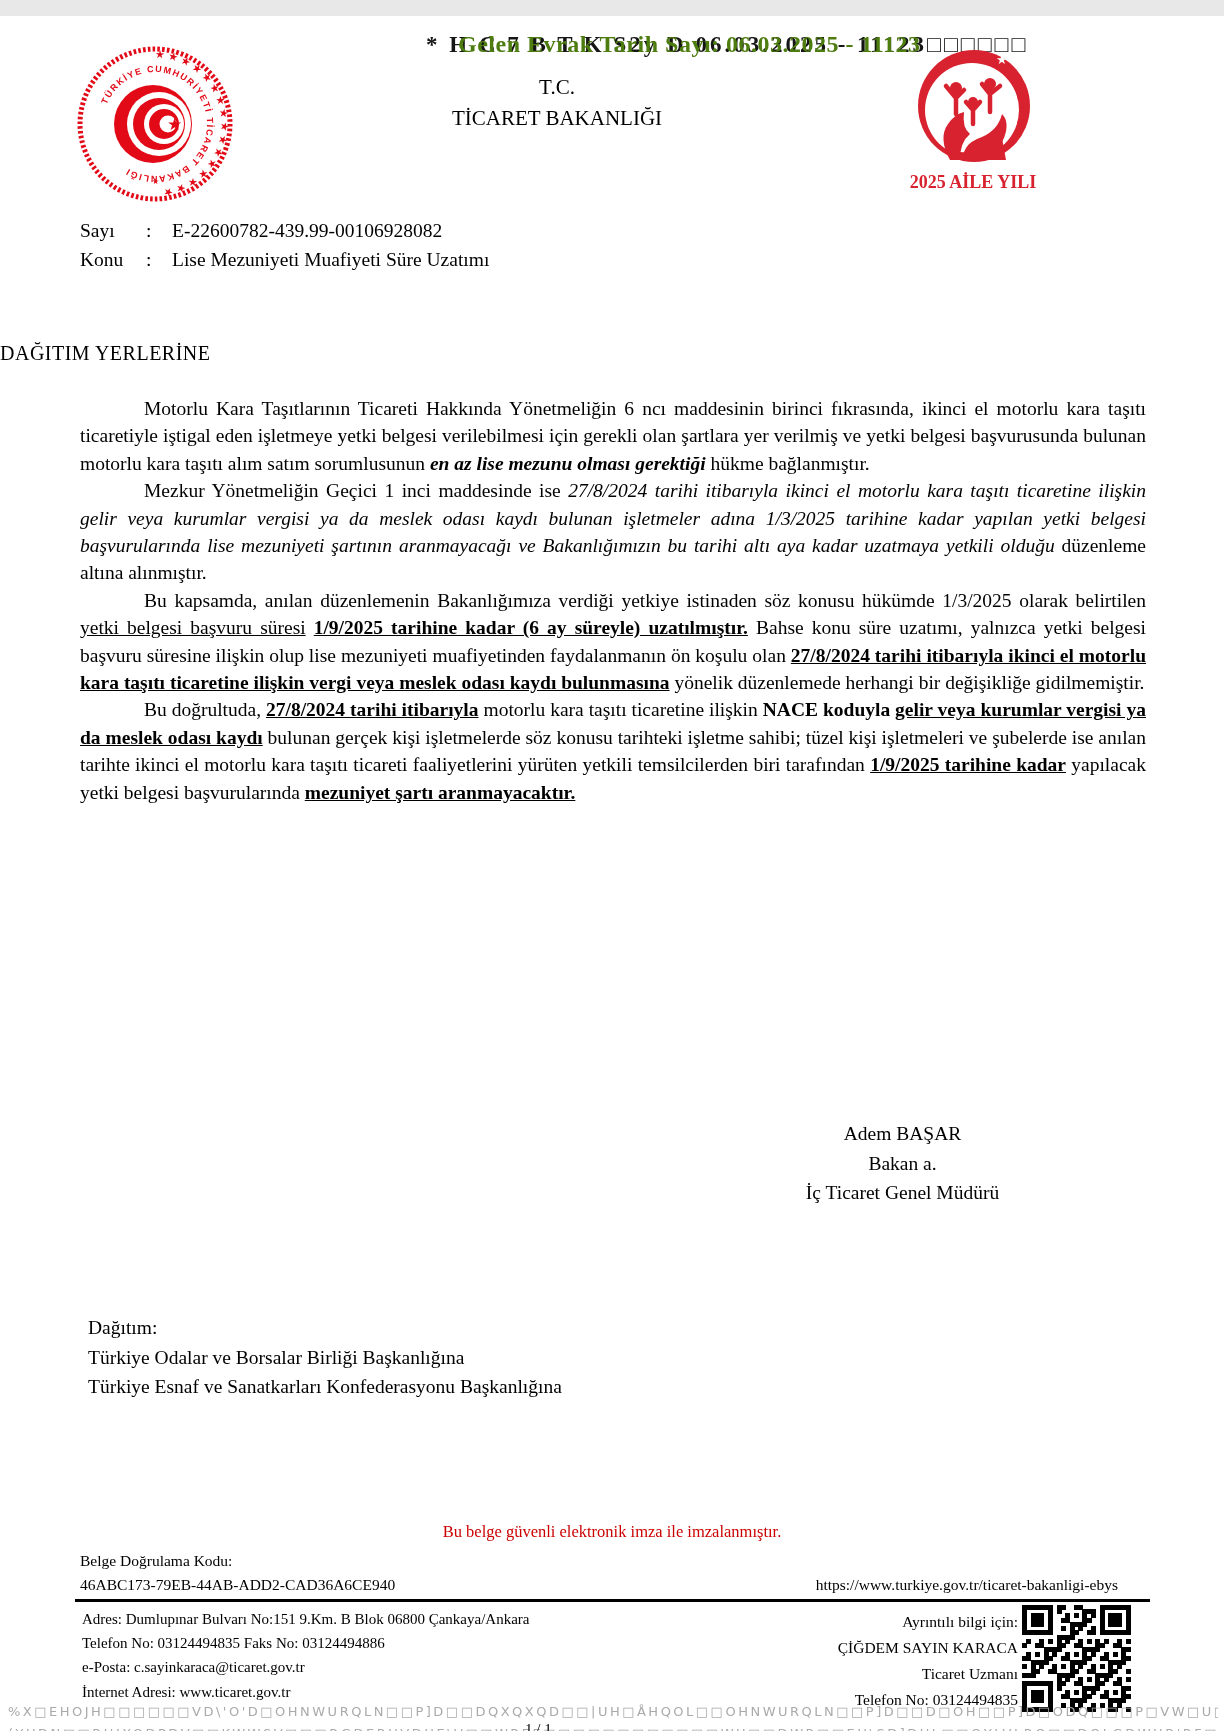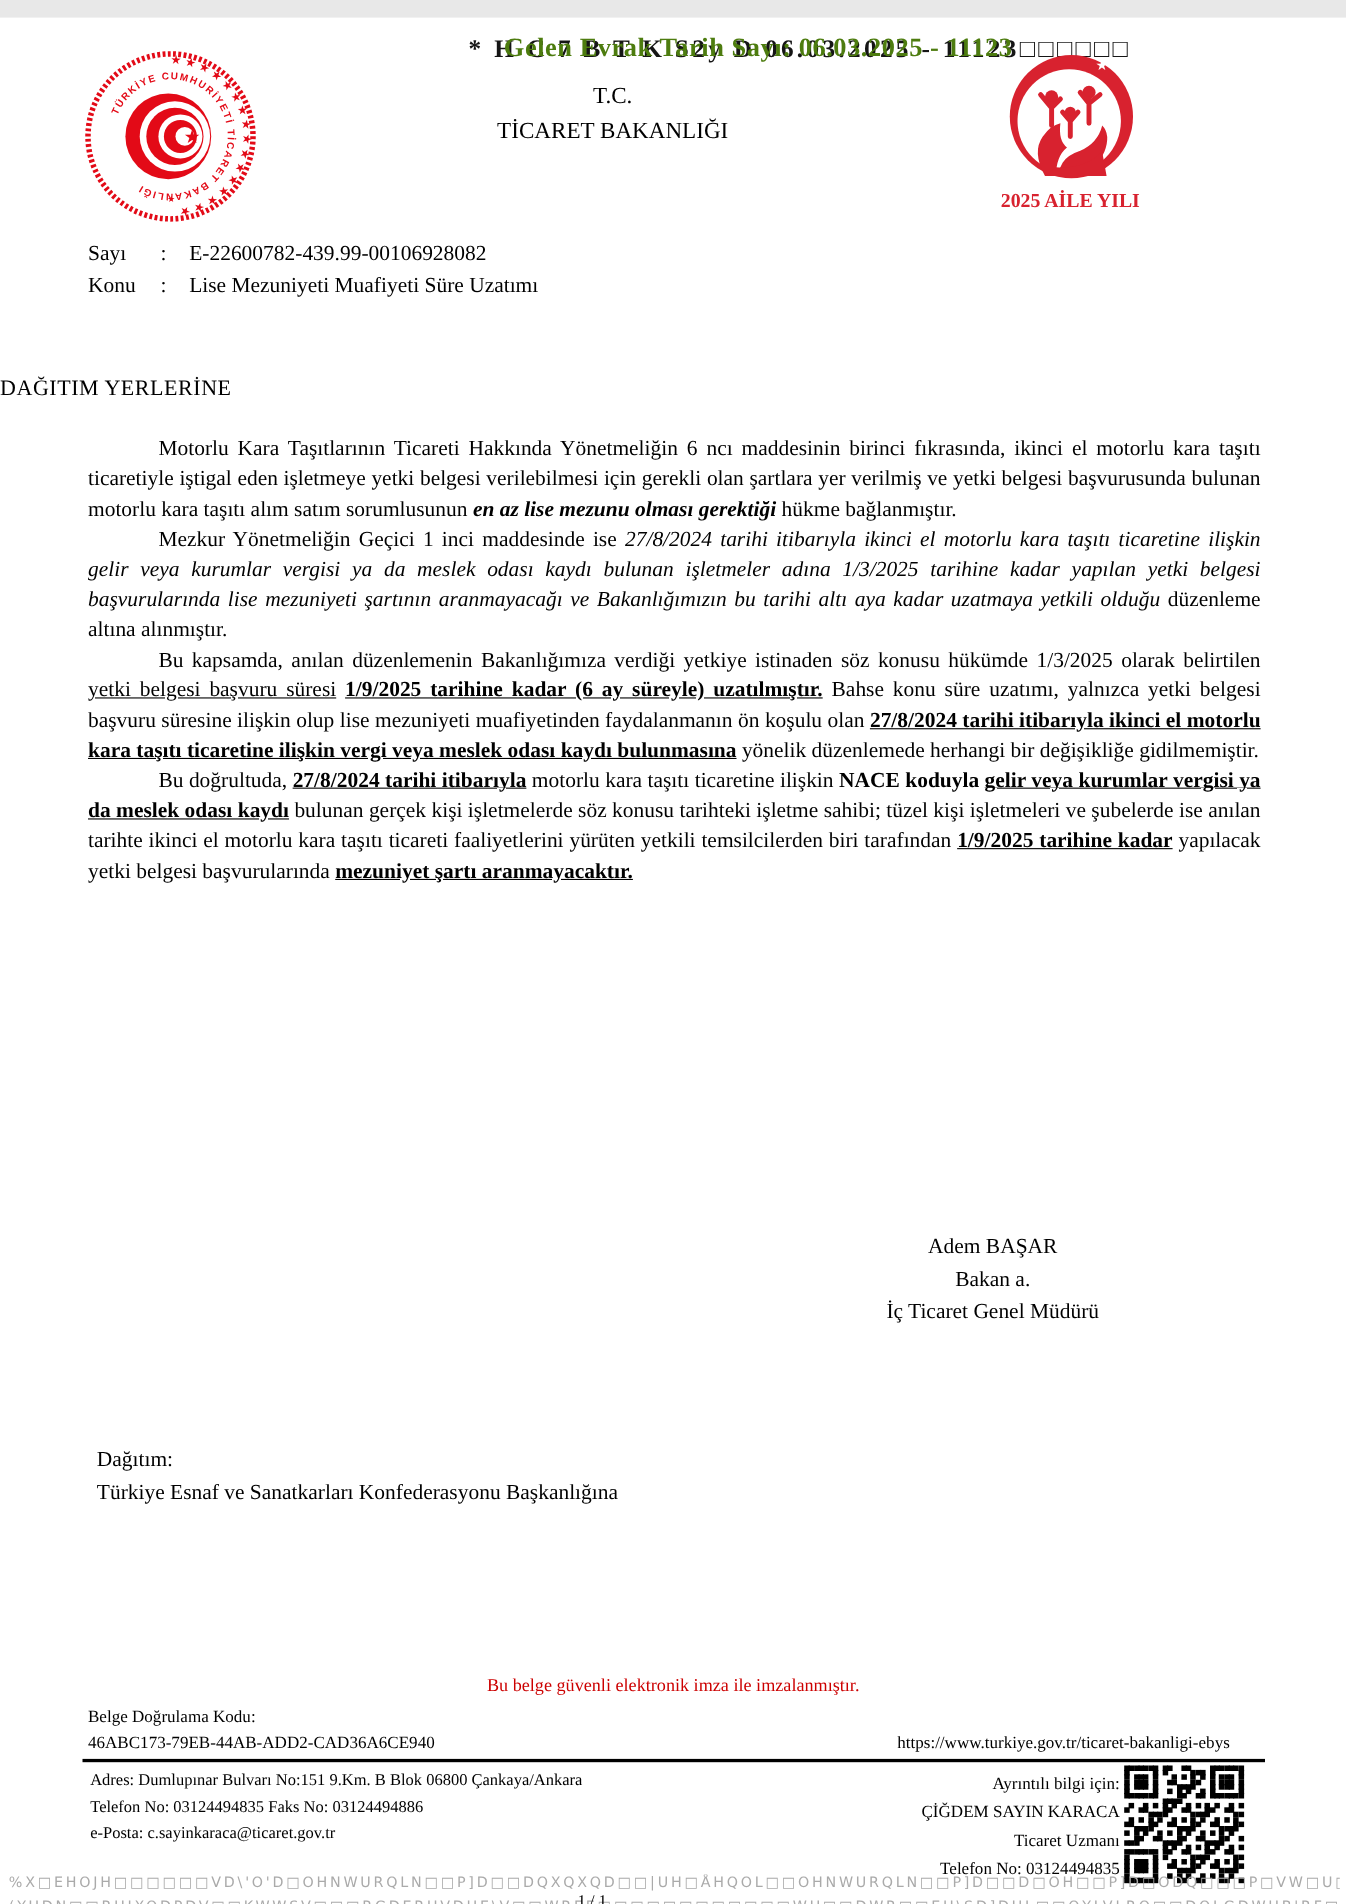--- a/index.html
+++ b/index.html
@@ -130,33 +130,35 @@
   </div>
 
   <div class="abs signature">
     <div>Adem BAŞAR</div>
     <div>Bakan a.</div>
     <div>İç Ticaret Genel Müdürü</div>
   </div>
 
   <div class="abs distribution">
     <div>Dağıtım:</div>
+    <div>Türkiye Odalar ve Borsalar Birliği Başkanlığına</div>
     <div>Türkiye Esnaf ve Sanatkarları Konfederasyonu Başkanlığına</div>
   </div>
 
   <div class="abs esign">Bu belge güvenli elektronik imza ile imzalanmıştır.</div>
   <div class="abs vlabel">Belge Doğrulama Kodu:</div>
   <div class="abs vcode">46ABC173-79EB-44AB-ADD2-CAD36A6CE940</div>
   <div class="abs vurl">https://www.turkiye.gov.tr/ticaret-bakanligi-ebys</div>
   <div class="abs rule"></div>
 
   <div class="abs f-left">
     <div>Adres: Dumlupınar Bulvarı No:151 9.Km. B Blok 06800 Çankaya/Ankara</div>
     <div>Telefon No: 03124494835 Faks No: 03124494886</div>
     <div>e-Posta: c.sayinkaraca@ticaret.gov.tr</div>
+    <div>İnternet Adresi: www.ticaret.gov.tr</div>
   </div>
 
   <div class="abs f-right">
     <div>Ayrıntılı bilgi için:</div>
     <div>ÇİĞDEM SAYIN KARACA</div>
     <div>Ticaret Uzmanı</div>
     <div>Telefon No: 03124494835</div>
   </div>
 
   <div class="abs qr" id="qr">

